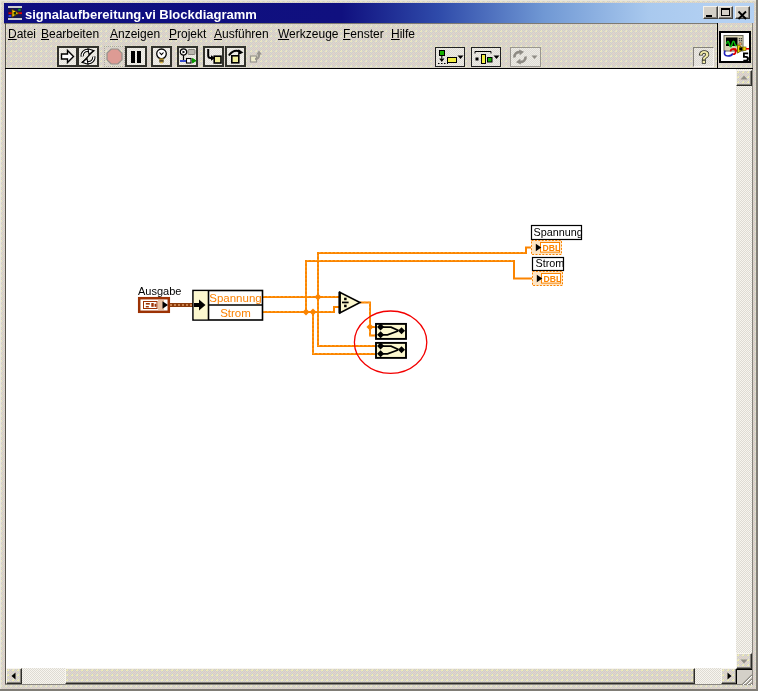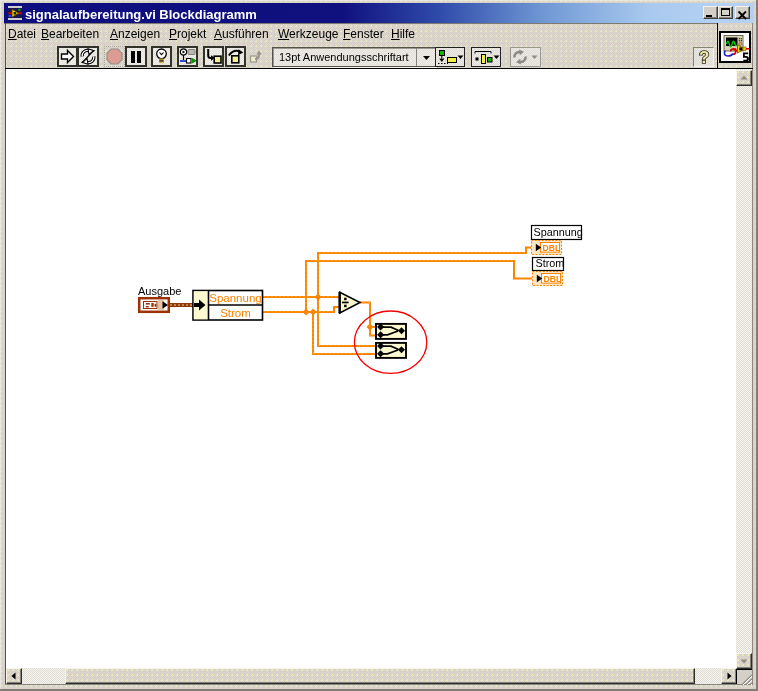--- a/index.html
+++ b/index.html
@@ -167,27 +167,20 @@
     </div>
 
     <div class="tflat" style="left:248px;width:20px;">
       <svg width="18" height="18" viewBox="0 0 18 18">
         <rect x="2.5" y="10" width="6" height="6" fill="#eeeccc" stroke="#9a978f" stroke-width="1.2"></rect>
         <path d="M7,13 q4,0 4,-4 v-1.5" fill="none" stroke="#9a978f" stroke-width="2.2"></path>
         <path d="M8.2,8.5 l2.8,-4 2.8,4 z" fill="#9a978f"></path>
       </svg>
     </div>
 
-    <div class="abs" style="left:272px;top:3px;width:164px;height:20px;background-color:#e9e7e0;background-image:repeating-conic-gradient(#efede7 0% 25%,#e0ded7 0% 50%);background-size:2px 2px;border:1px solid #55524c;box-shadow:inset 1px 1px 0 #9c9991, 1px 1px 0 #f6f3ec;">
-      <span class="abs" style="left:6px;top:3px;font-size:11px;white-space:nowrap;">13pt Anwendungsschriftart</span>
-      <div class="abs" style="right:18px;top:0;width:1px;height:18px;background:#84817a;"></div>
-      <svg class="abs" style="right:5px;top:8px" width="7" height="5" viewBox="0 0 7 5">
-          <path d="M0,0 h7 l-3.5,4 z" fill="#000"></path>
-        </svg>
-    </div>
 
     <div class="drop" style="left:435px;width:30px;">
       <svg width="28" height="18" viewBox="0 0 28 18">
         <rect x="3.5" y="2.5" width="5" height="5" fill="#16b000" stroke="#000" stroke-width="1"></rect>
         <path d="M5.8,8 v4.5 m-2,-2 l2,2.5 2,-2.5" fill="none" stroke="#000" stroke-width="1.1"></path>
         <path d="M2,15.5 h10" stroke="#000" stroke-width="1" stroke-dasharray="1.5,1.5"></path>
         <rect x="11.5" y="9.5" width="9" height="5" fill="#f1ee45" stroke="#000" stroke-width="1"></rect>
         <path d="M21.5,7.5 h6 l-3,3.6 z" fill="#000"></path>
       </svg>
     </div>

